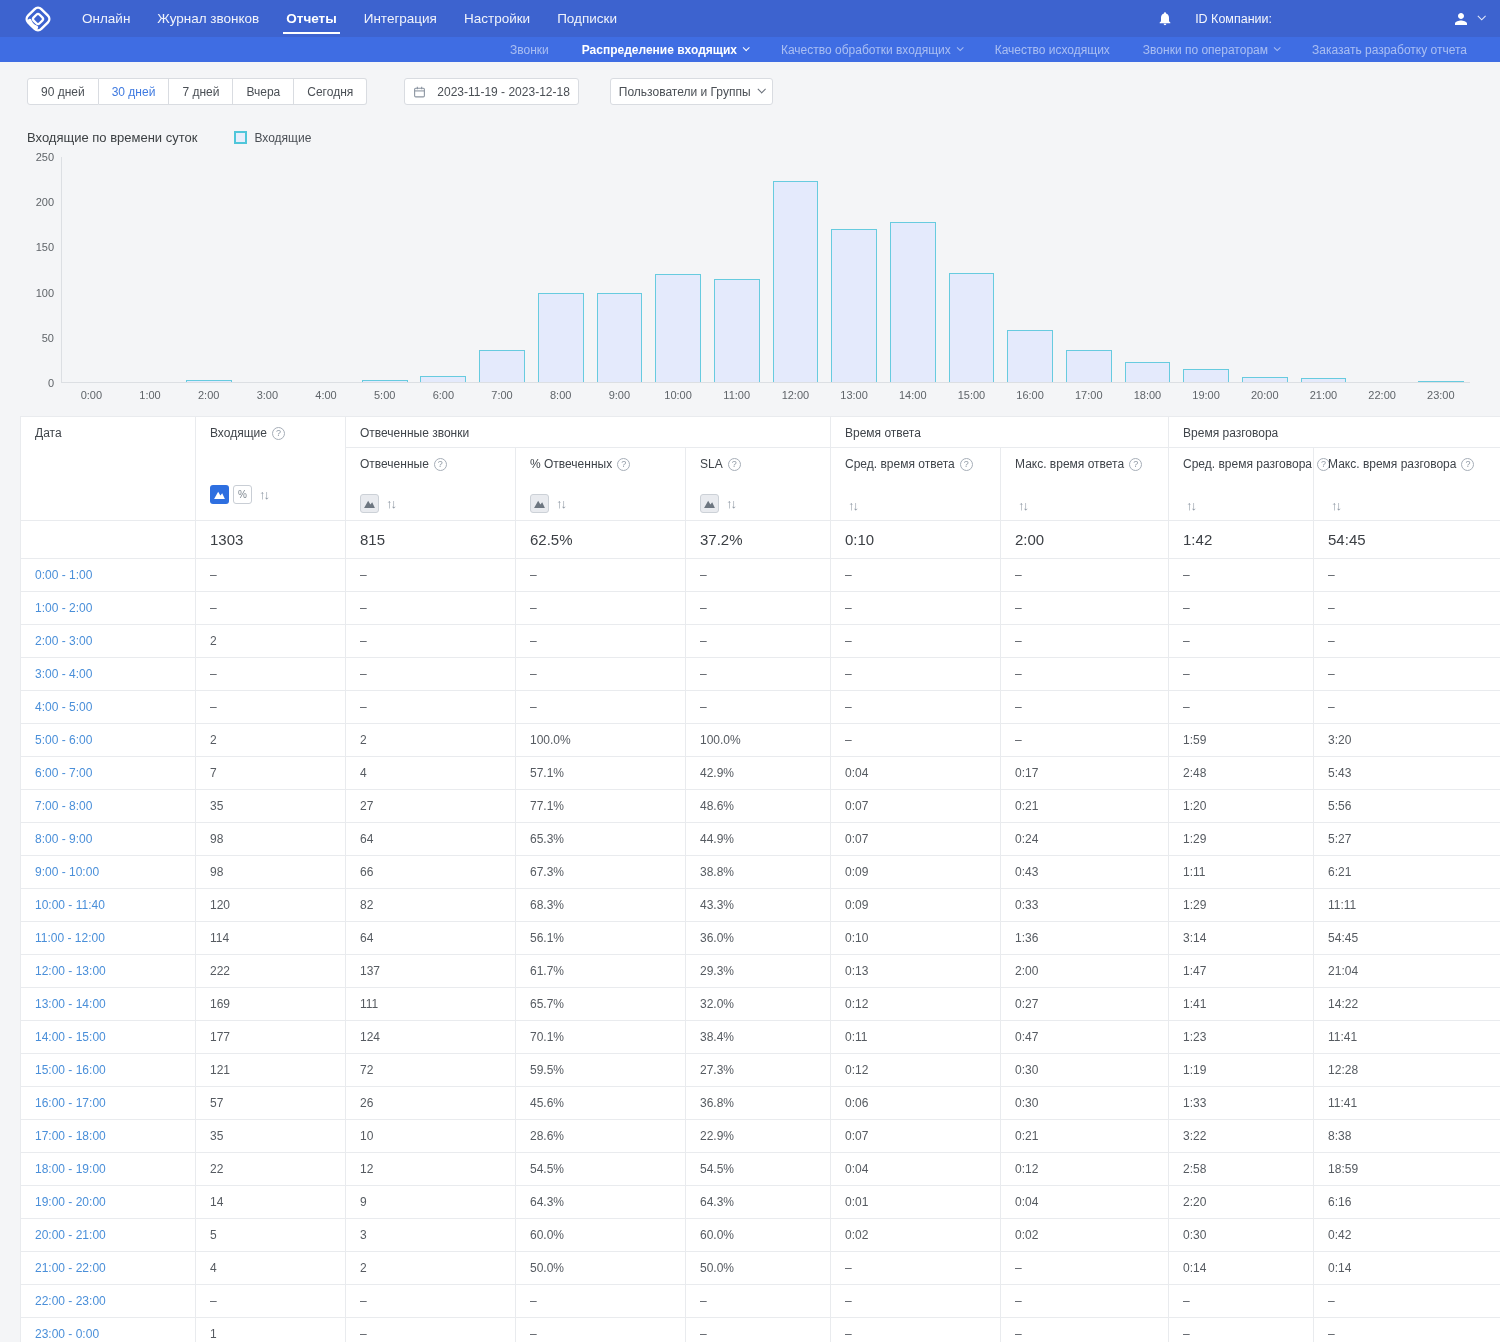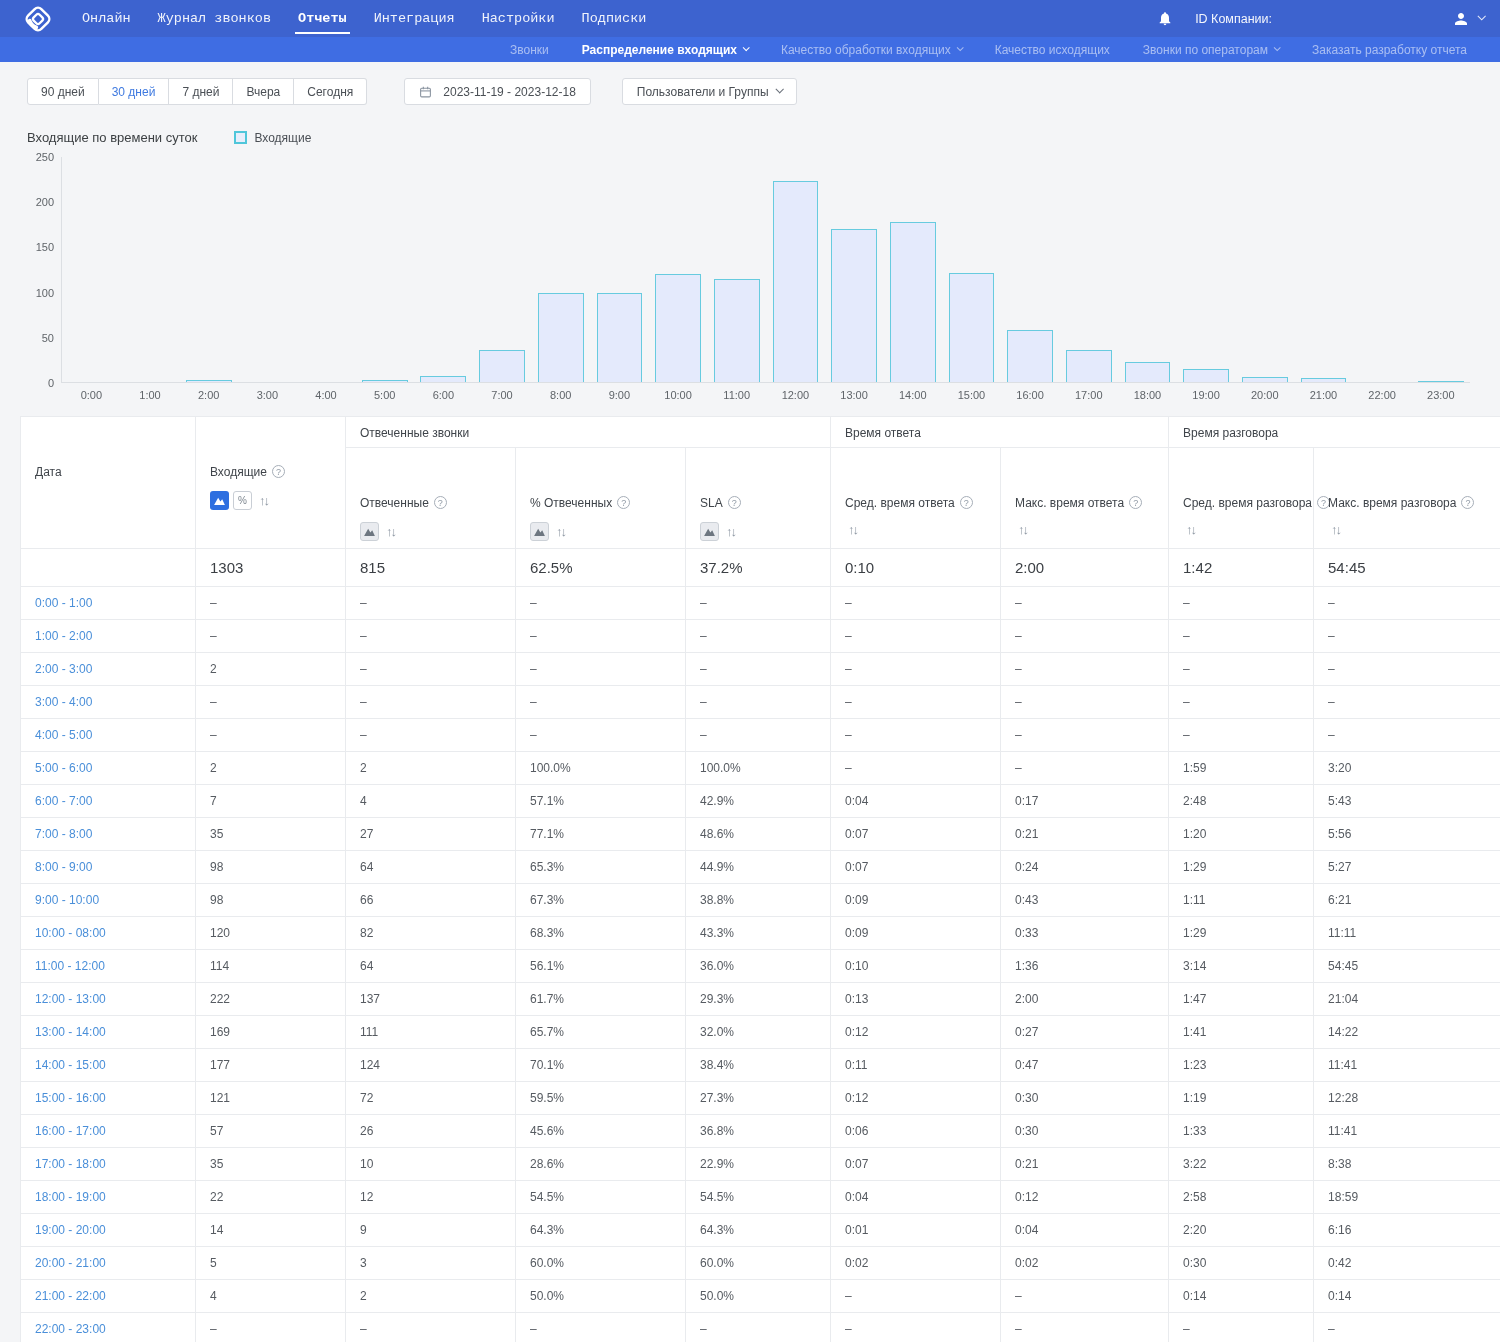--- a/index.html
+++ b/index.html
@@ -5,21 +5,21 @@
   * { box-sizing: border-box; margin: 0; padding: 0; }
   html,body { width:1500px; height:1342px; overflow:hidden; }
   body {
     font-family:"Liberation Sans", sans-serif;
     background:#f4f5f7;
     color:#3f444a;
   }
   
   .topbar { height:37px; background:#3d63cf; display:flex; align-items:center; padding:0 16px 0 22px; }
   .logo-box { width:32px; height:32px; margin-right:28px; display:flex; align-items:center; justify-content:center; }
-  .nav-items { display:flex; height:37px;font-family:Liberation Mono, monospace; }
+  .nav-items { display:flex; height:37px; }
   .nav-item { position:relative; color:rgba(255,255,255,.92); font-size:13.5px; line-height:37px; margin-right:27px; cursor:pointer; white-space:nowrap; }
   .nav-item.active { color:#fff; font-weight:bold; }
   .nav-item.active::after { content:""; position:absolute; left:-3px; right:-3px; bottom:3px; height:2px; background:#fff; }
   .topbar-right { margin-left:auto; display:flex; align-items:center; }
   .bell { margin-right:22px; display:flex; }
   .company-id { font-size:12.5px; color:rgba(255,255,255,.95); margin-right:8px; white-space:nowrap; }
   .company-id-value { width:160px; height:14px; }
   .avatar-wrap { display:flex; align-items:center; margin-left:12px; }
   .chev { display:inline-block; width:6px; height:6px; border-right:1.4px solid currentColor; border-bottom:1.4px solid currentColor; transform:rotate(45deg) translateY(-1px); margin-left:7px; }
   .avatar-chev { color:rgba(255,255,255,.85); margin-left:8px; margin-bottom:3px; }
@@ -30,21 +30,21 @@
   .subnav-item.active { color:#fff; font-weight:bold; }
   .subnav-item .chev { width:5px; height:5px; margin-left:6px; margin-bottom:2px; }
 
   
   .filters { display:flex; align-items:center; margin:16px 0 0 27px; }
   .seg { display:flex; }
   .seg .seg-btn { height:27px; padding:0 13px; background:#fff; border:1px solid #d9dce1; border-left:none; font-size:12px; color:#4a4f55; font-family:inherit; cursor:pointer; white-space:nowrap; }
   .seg .seg-btn:first-child { border-left:1px solid #d9dce1; border-radius:3px 0 0 3px; }
   .seg .seg-btn:last-child { border-radius:0 3px 3px 0; }
   .seg .seg-btn.active { color:#3f7ae0; }
-  .ctl-box { display:flex; align-items:center; height:27px; background:#fff; border:1px solid #d9dce1; border-radius:3px; padding:0 14px; font-size:12px; color:#4a4f55; cursor:pointer; white-space:nowrap; }
+  .ctl-box { display:flex; align-items:center; height:27px; background:#fff; border:1px solid #d9dce1; border-radius:3px; padding:0 8px; font-size:12px; color:#4a4f55; cursor:pointer; white-space:nowrap; }
   .date-box { margin-left:37px; }
   .date-box svg { margin-right:11px; }
   .users-box { margin-left:31px; }
   .users-box .chev { color:#6a717a; margin-bottom:3px; }
 
   
   .chart-header { display:flex; align-items:center; margin:25px 0 0 27px; }
   .chart-title { font-size:13px; color:#3c4043;text-align:right; }
   .legend { display:flex; align-items:center; margin-left:37px; cursor:pointer; }
   .legend-swatch { width:13px; height:13px; border:2px solid #4fc6da; background:#e7eefb; margin-right:7px; }
@@ -59,21 +59,21 @@
   .xlab { position:absolute; top:100%; left:0; width:100%; margin-top:7px; text-align:center; font-size:11px; color:#5f6469; }
 
   
   .table-wrap { margin:14px 0 0 20px; background:#fff; }
   table { border-collapse:collapse; table-layout:fixed; width:1480px; background:#fff; }
   th, td { border:1px solid #e9ebee; }
   thead th { font-weight:normal; text-align:left; vertical-align:top; padding:9px 14px 7px; font-size:12px; color:#3f444a; background:#fff; }
   th.group { height:30px; }
   .th-inner { display:flex; flex-direction:column; justify-content:space-between; min-height:56px; }
   .th-inner.tall { min-height:78px; }
-  .th-label { display:flex; align-items:flex-start; white-space:nowrap;margin-top:39px; }
+  .th-label { display:flex; align-items:center; white-space:nowrap; }
   .help { display:inline-flex; align-items:center; justify-content:center; width:13px; height:13px; border:1px solid #a6aeb8; border-radius:50%; color:#8f99a4; font-size:9px; margin-left:5px; flex:none; cursor:pointer; }
   .th-icons { display:flex; align-items:center; margin-top:12px; }
   .icon-btn { width:19px; height:19px; border-radius:3px; display:inline-flex; align-items:center; justify-content:center; margin-right:4px; cursor:pointer; }
   .icon-btn.blue { background:#2e6fe0; }
   .icon-btn.outline { background:#fff; border:1px solid #c9ced5; color:#7d868f; font-size:10px; }
   .icon-btn.gray { background:#e9ebef; border:1px solid #ccd1d7; }
   .sort { color:#8b95a1; font-size:13px; letter-spacing:-2px; cursor:pointer; margin-left:3px; white-space:nowrap; }
   tr.summary td { height:38px; font-size:15px; color:#3b3f44; padding:0 14px; }
   tbody td { height:33px; font-size:12px; color:#565b61; padding:0 14px; white-space:nowrap; }
   .row-link { color:#4a8fd9; cursor:pointer; }
@@ -528,21 +528,21 @@
           <td>98</td>
           <td>66</td>
           <td>67.3%</td>
           <td>38.8%</td>
           <td>0:09</td>
           <td>0:43</td>
           <td>1:11</td>
           <td>6:21</td>
         </tr>
         <tr>
-          <td><span class="row-link">10:00 - 08:00</span></td>
+          <td><span class="row-link">10:00 - 11:40</span></td>
           <td>120</td>
           <td>82</td>
           <td>68.3%</td>
           <td>43.3%</td>
           <td>0:09</td>
           <td>0:33</td>
           <td>1:29</td>
           <td>11:11</td>
         </tr>
         <tr>

